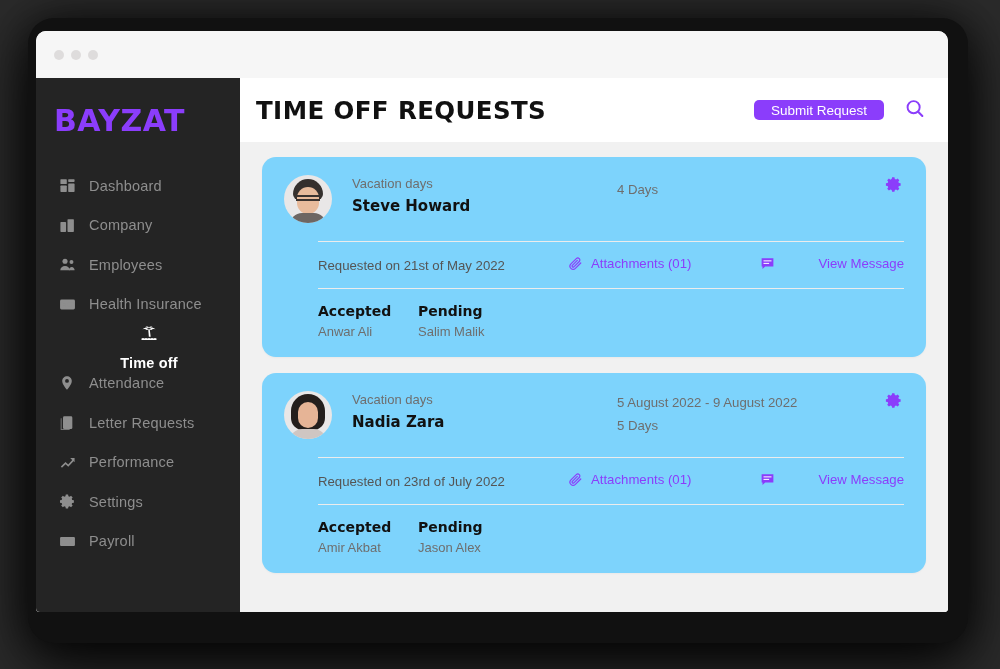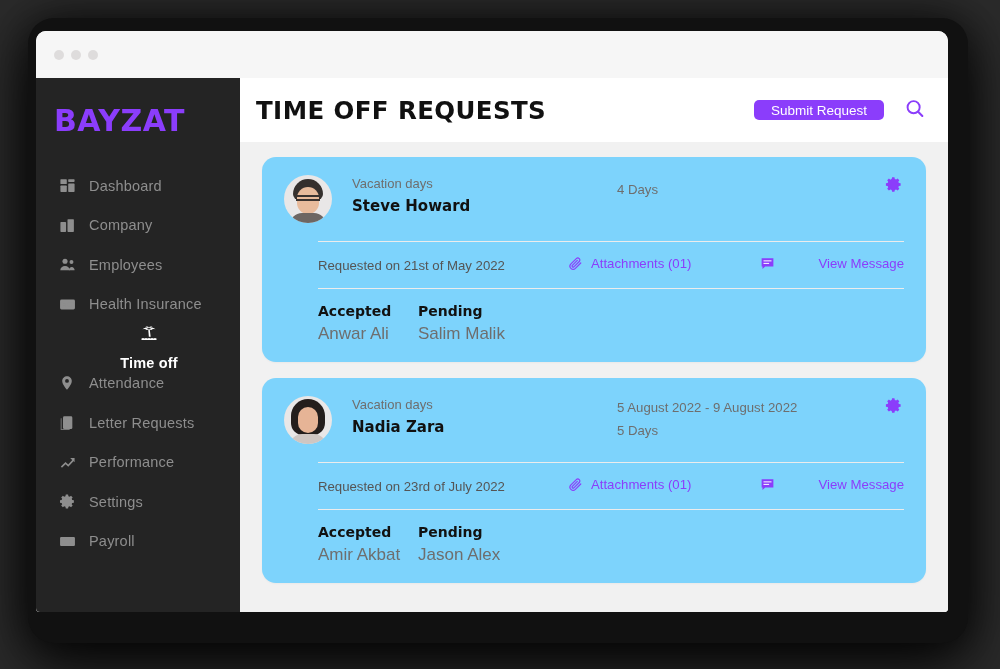--- a/index.html
+++ b/index.html
@@ -300,21 +300,21 @@
     padding: 14px 0 2px 34px;
   }
   .status-col { flex: 0 0 100px; }
   .status-title {
     font-size: 14px;
     font-weight: bold;
     color: #111111;
     font-family: "DejaVu Sans", sans-serif;
   }
   .status-person {
-    font-size: 17px;
+    font-size: 13px;
     color: #6e6e6e;
     margin-top: 5px;
   }
 </style>
 </head>
 <body>
 
 <div class="device-frame"></div>
 
 <div class="browser-window">

